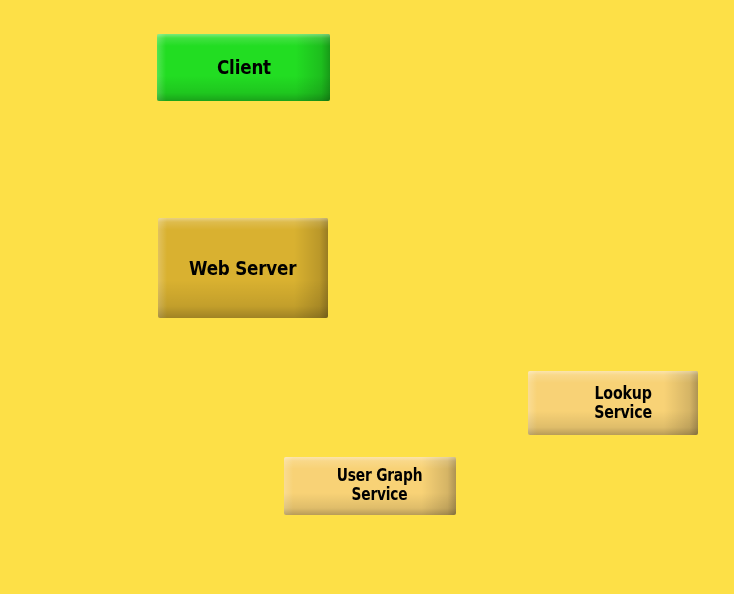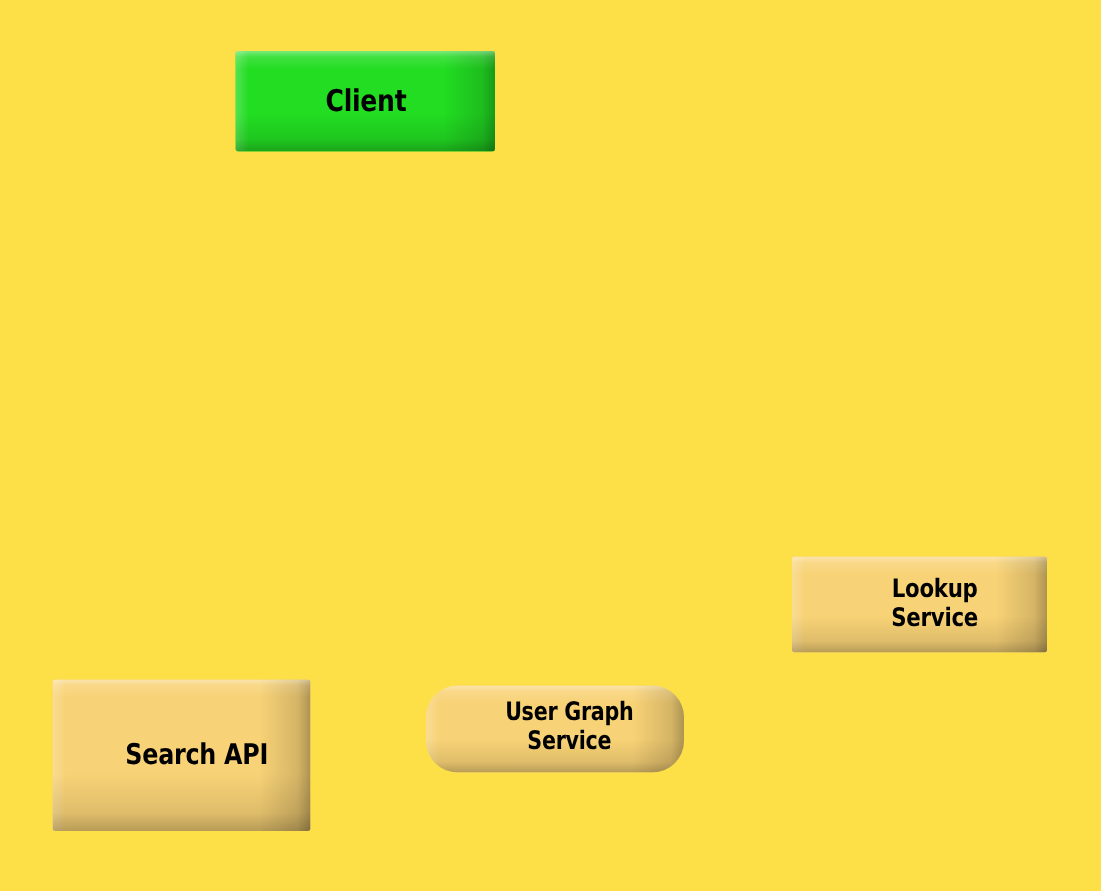--- a/index.html
+++ b/index.html
@@ -64,38 +64,38 @@
 
   
   .fill-green  { background: #22dd22; }
   .fill-gold   { background: #d9b130; }
   .fill-sand   { background: #f8d276; padding-left: 20px; }
 
   
   #node-client        { left: 157px; top: 34px;  width: 173px; height: 67px;  font-size: 20px; }
   #node-web-server    { left: 158px; top: 218px; width: 170px; height: 100px; font-size: 20px; }
   #node-search-api    { left: 35px;  top: 453px; width: 172px; height: 101px; font-size: 19px; }
-  #node-user-graph    { left: 284px; top: 457px; width: 172px; height: 58px;  font-size: 17px; border-radius: 21px; }
+  #node-user-graph    { left: 284px; top: 457px; width: 172px; height: 58px;  font-size: 17px; }
   #node-user-graph .label { transform: scaleX(0.90) translateY(-1px); }
   #node-lookup        { left: 528px; top: 371px; width: 170px; height: 64px;  font-size: 17px; }
   #node-person        { left: 528px; top: 476px; width: 170px; height: 60px;  font-size: 17px; }
 </style>
 </head>
 <body>
 
 <div id="canvas" style="background: #fde047;">
 
   <div class="node fill-green" id="node-client" style="background: rgb(34, 221, 34); color: rgb(0, 0, 0);">
     <span class="label">Client</span>
   </div>
 
+  <div class="node fill-gold" id="node-web-server" style="background: rgb(217, 177, 48); color: rgb(0, 0, 0);">
+    <span class="label">Web Server</span>
+  </div>
 
-  <div class="node fill-sand" id="node-search-api" style="background: rgb(248, 210, 118); color: rgb(0, 0, 0);">
-    <span class="label">Search API</span>
-  </div>
 
   <div class="node fill-sand" id="node-user-graph" style="background: rgb(248, 210, 118); color: rgb(0, 0, 0);">
     <span class="label">User Graph
 Service</span>
   </div>
 
   <div class="node fill-sand" id="node-lookup" style="background: rgb(248, 210, 118); color: rgb(0, 0, 0);">
     <span class="label">Lookup
 Service</span>
   </div>

